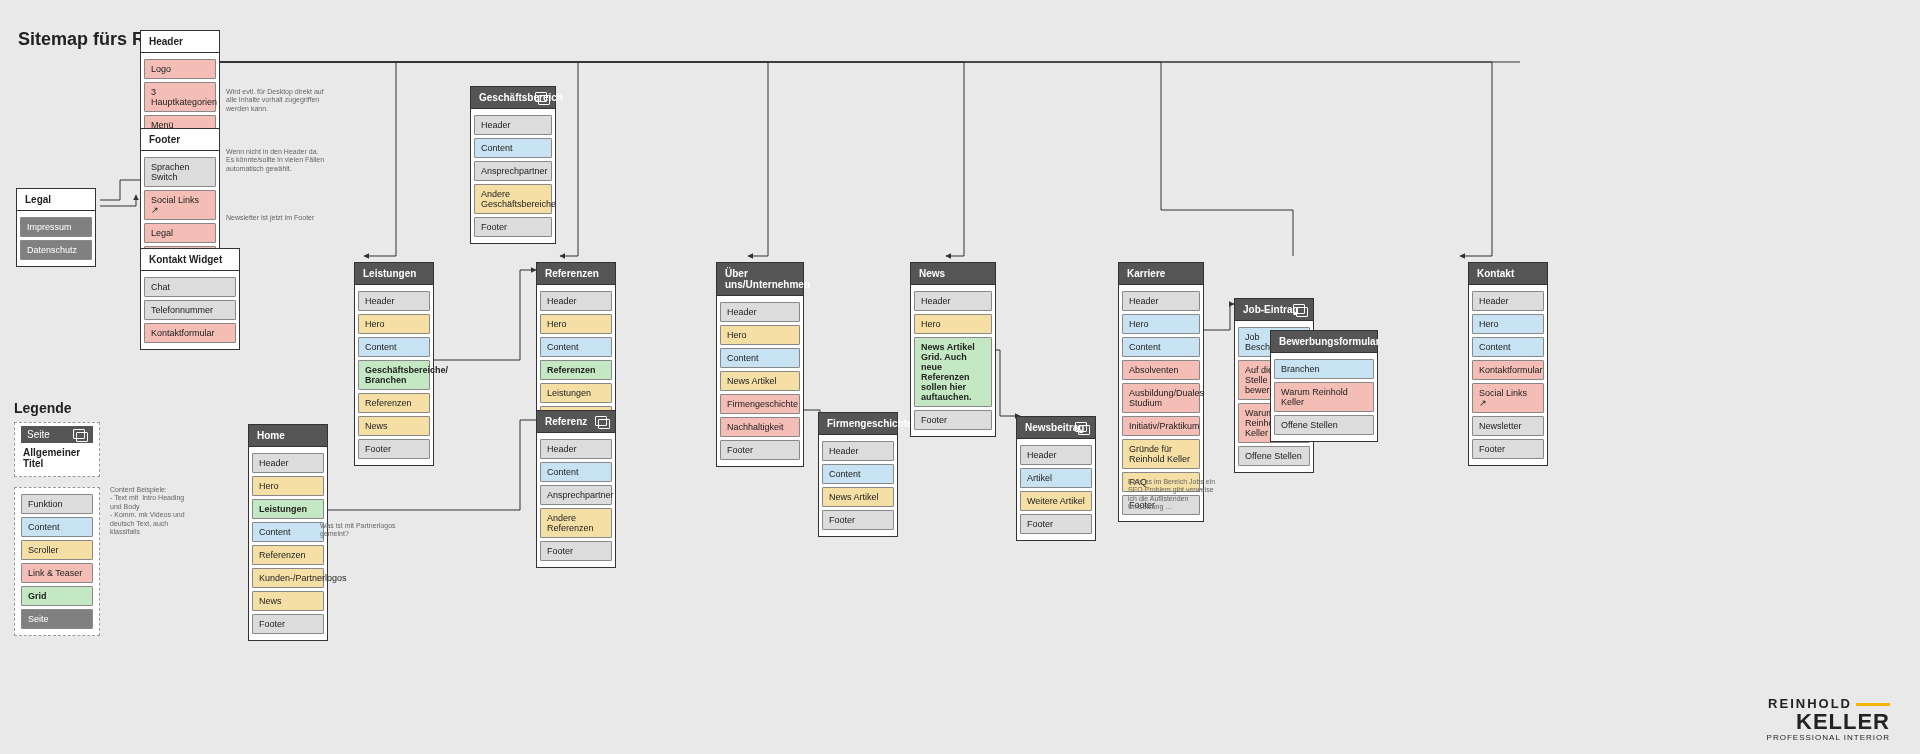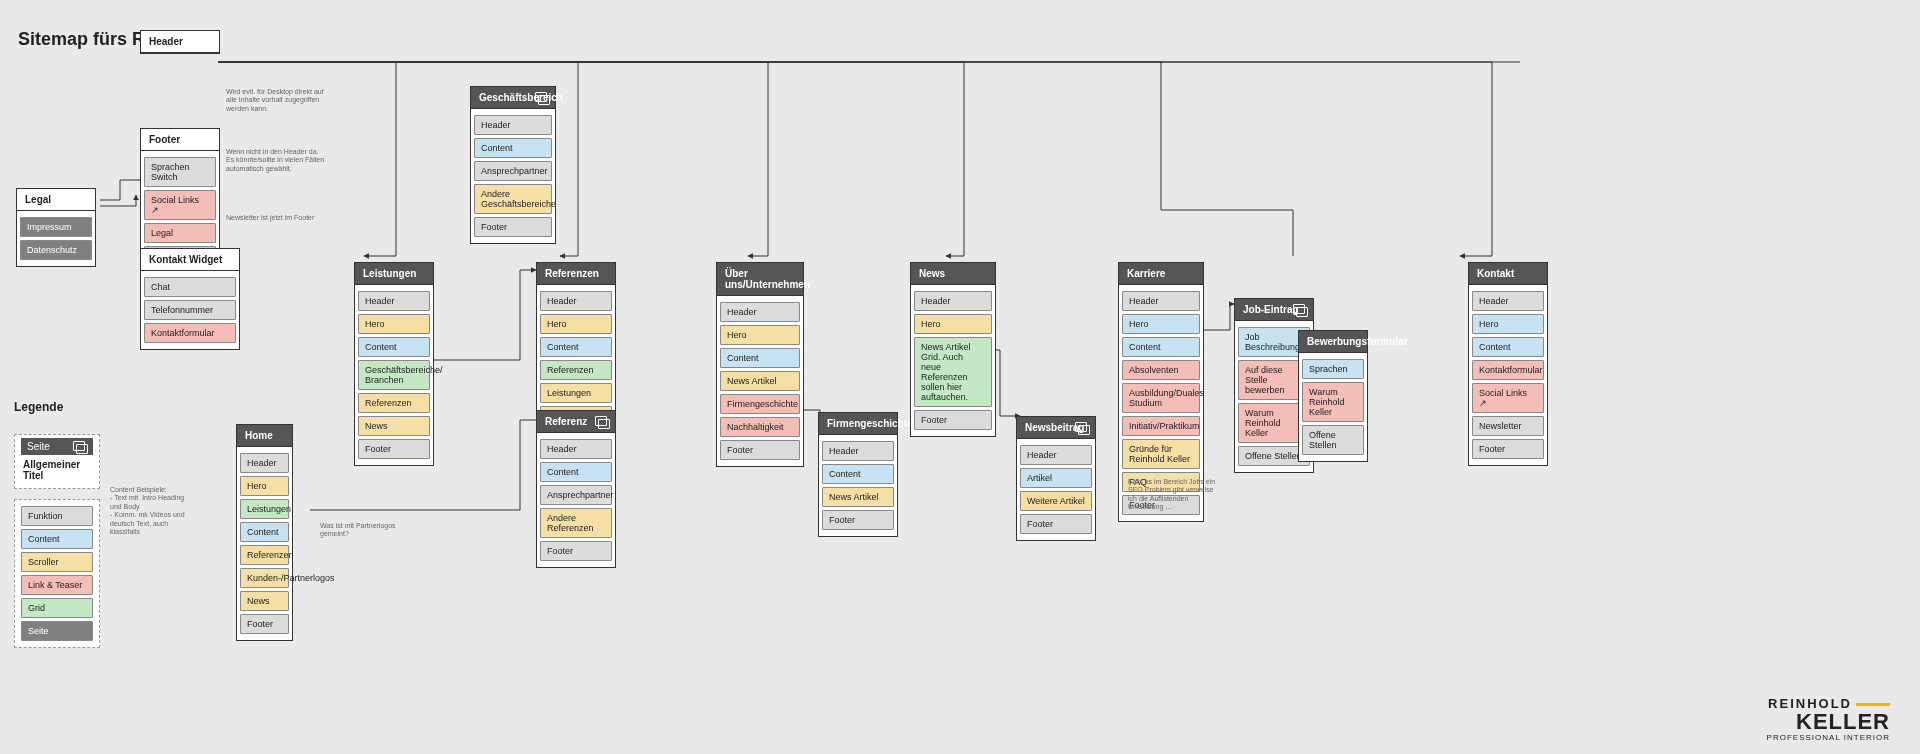--- a/index.html
+++ b/index.html
@@ -11,24 +11,24 @@
   .stack-icon{position:absolute;right:6px;top:50%;transform:translateY(-50%);width:14px;height:12px;}
   .stack-icon::before,.stack-icon::after{content:"";position:absolute;width:10px;height:8px;border:1px solid #fff;border-radius:1px;}
   .stack-icon::before{left:0;top:0;}
   .stack-icon::after{left:3px;top:3px;}
   .card-body{padding:3px;}
   .item{border:1px solid #888;border-radius:1px;margin:3px 0;padding:4px 6px;font-size:9px;}
   .c-gray  {background:#dcdcdc;}
   .c-blue  {background:#c7e2f2;}
   .c-yellow{background:#f5dfa5;}
   .c-pink  {background:#f4bdb6;}
-  .c-green {background:#c3e8c3;}
+  .c-green {background:#c3e8c3;font-weight:bold;}
   .c-dgray {background:#808080;color:#fff;}
   .legend{position:absolute;}
-  .legend-title{font-weight:700;font-size:12px;margin-bottom:20px;}
+  .legend-title{font-weight:700;font-size:14px;margin-bottom:6px;}
   .dash{border:1px dashed #999;padding:3px 6px;background:#fff;}
   .small-note{position:absolute;font-size:7px;color:#666;max-width:100px;line-height:1.2;}
   svg.wires{position:absolute;left:0;top:0;pointer-events:none;}
   .logo{position:absolute;right:30px;bottom:12px;text-align:right;}
   .logo .l1{font-size:13px;letter-spacing:2px;font-weight:700;}
   .logo .l2{font-size:22px;font-weight:900;letter-spacing:1px;line-height:1;}
   .logo .bar{display:inline-block;width:34px;height:3px;background:#f5b400;vertical-align:middle;margin-left:4px;}
   .logo .l3{font-size:8px;letter-spacing:1px;}
 </style>
 </head>
@@ -68,20 +68,25 @@
 
   <path d="M1298 335 H1340 V336 H1350" stroke="#333" fill="none" marker-end="url(#ah)"></path>
 </svg>
 
 <div class="title" style="left:18px;top:28px;">Sitemap
 fürs
 Redesign</div>
 
 <div class="card" style="left:140px;top:30px;width:80px">
   <div class="card-header light">Header</div>
+  <div class="card-body" id="b-header">
+        <div class="item c-pink">Logo</div>
+        <div class="item c-pink">3 Hauptkategorien</div>
+        <div class="item c-pink">Menü</div>
+      </div>
 </div>
 <div class="small-note" style="left:226px;top:88px">Wird evtl. für Desktop direkt auf alle Inhalte vorhalt zugegriffen werden kann.</div>
 
 <div class="card" style="left:140px;top:128px;width:80px">
   <div class="card-header light">Footer</div>
   <div class="card-body" id="b-footer">
         <div class="item c-gray">Sprachen Switch</div>
         <div class="item c-pink">Social Links ↗</div>
         <div class="item c-pink">Legal</div>
         <div class="item c-pink">Überblick</div>
@@ -126,21 +131,21 @@
         <div class="item c-yellow">Hero</div>
         <div class="item c-blue">Content</div>
         <div class="item c-green">Geschäftsbereiche/
 Branchen</div>
         <div class="item c-yellow">Referenzen</div>
         <div class="item c-yellow">News</div>
         <div class="item c-gray">Footer</div>
       </div>
 </div>
 
-<div class="card" style="left:236px;top:424px;width:57px">
+<div class="card" style="left:248px;top:424px;width:80px">
   <div class="card-header">Home</div>
   <div class="card-body" id="b-home">
         <div class="item c-gray">Header</div>
         <div class="item c-yellow">Hero</div>
         <div class="item c-green">Leistungen</div>
         <div class="item c-blue">Content</div>
         <div class="item c-yellow">Referenzen</div>
         <div class="item c-yellow">Kunden-/Partnerlogos</div>
         <div class="item c-yellow">News</div>
         <div class="item c-gray">Footer</div>
@@ -234,24 +239,24 @@
 <div class="card" style="left:1234px;top:298px;width:80px">
   <div class="card-header"><span>Job-Eintrag</span><span class="stack-icon"></span></div>
   <div class="card-body" id="b-job">
         <div class="item c-blue">Job Beschreibung</div>
         <div class="item c-pink">Auf diese Stelle bewerben</div>
         <div class="item c-pink">Warum Reinhold Keller</div>
         <div class="item c-gray">Offene Stellen</div>
       </div>
 </div>
 
-<div class="card" style="left:1298px;top:330px;width:70px">
+<div class="card" style="left:1270px;top:330px;width:108px">
   <div class="card-header">Bewerbungsformular</div>
   <div class="card-body" id="b-bewerb">
-        <div class="item c-blue">Sprachen</div>
+        <div class="item c-blue">Branchen</div>
         <div class="item c-pink">Warum Reinhold Keller</div>
         <div class="item c-gray">Offene Stellen</div>
       </div>
 </div>
 
 <div class="card" style="left:1468px;top:262px;width:80px">
   <div class="card-header">Kontakt</div>
   <div class="card-body" id="b-kontakt">
         <div class="item c-gray">Header</div>
         <div class="item c-blue">Hero</div>

